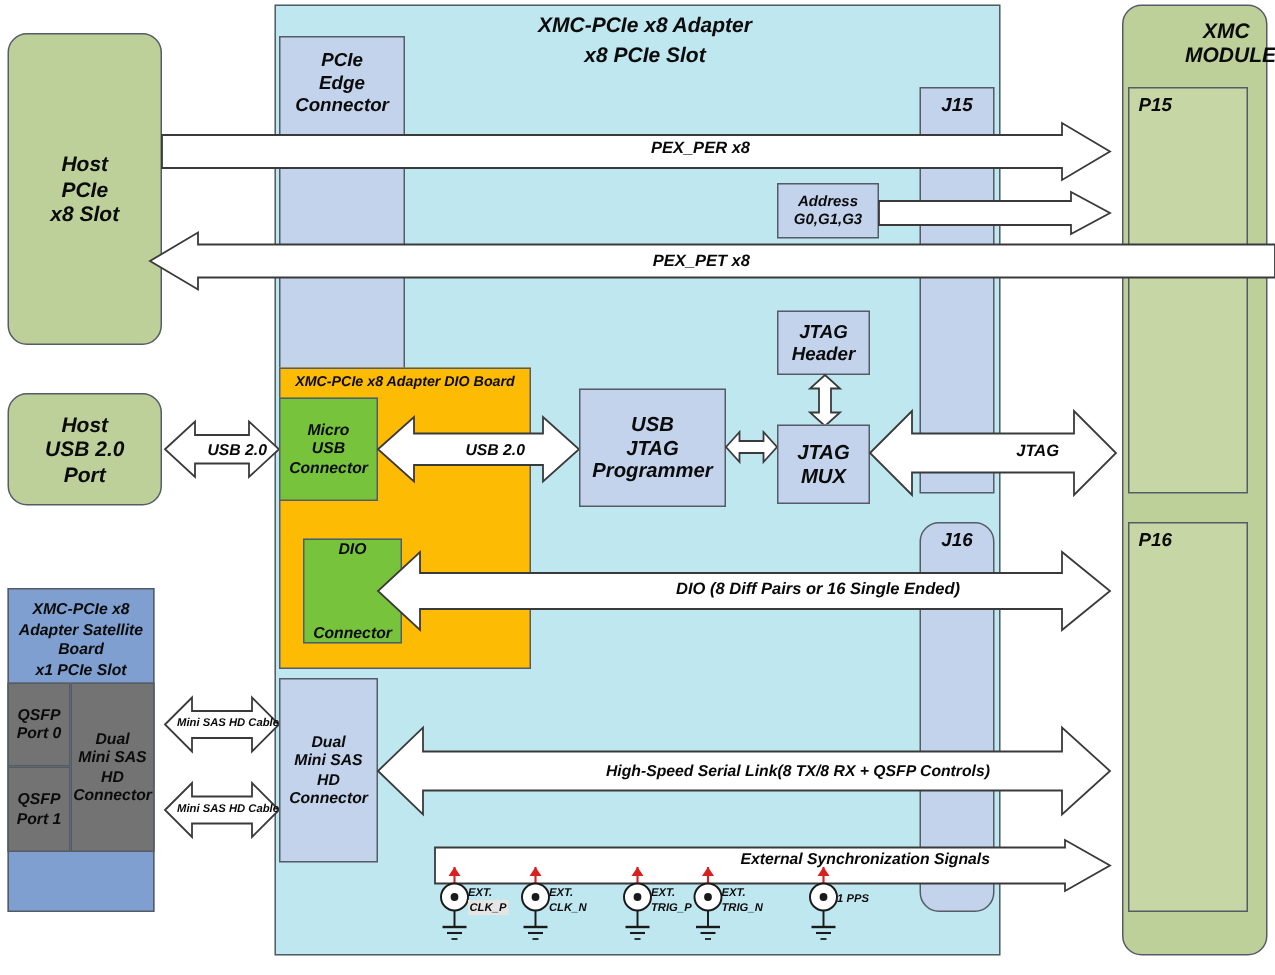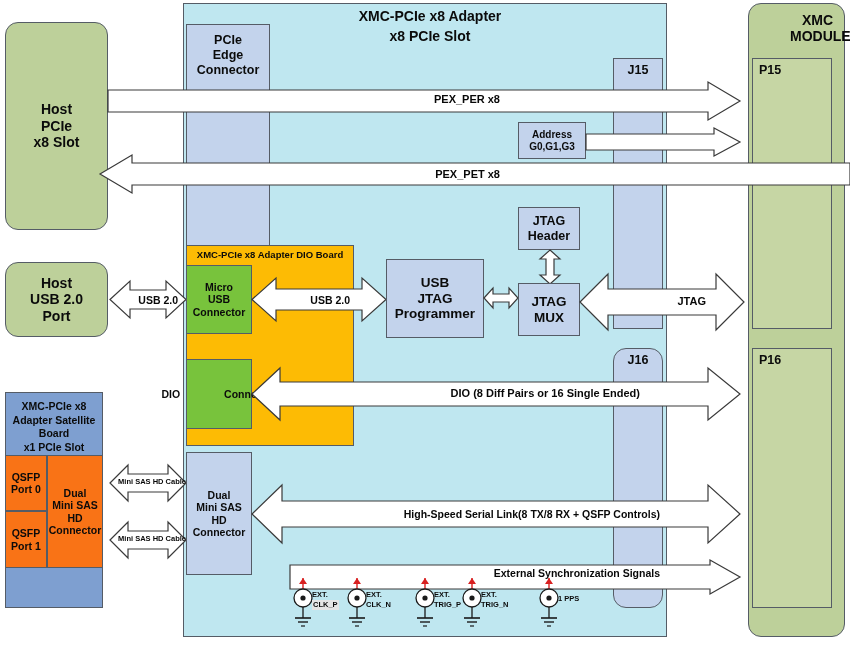--- a/index.html
+++ b/index.html
@@ -2,35 +2,35 @@
 <html><head>
 <meta charset="utf-8">
 <style>
   * { box-sizing: border-box; margin:0; padding:0; }
   html,body {
     width:850px; height:650px;
     background:#ffffff;
     font-family:"Liberation Sans", sans-serif;
     overflow:hidden;
   }
-  #stage { position:relative; width:850px; height:650px; }
+  #stage { position:relative; width:850px; height:650px;font-style:italic; }
 
   .box { position:absolute; border:1px solid #555c66;
          display:flex; align-items:center; justify-content:center;
          text-align:center; font-weight:bold; color:#0b0b0b; line-height:1.18; }
 
   
   .green   { background:#bdd09a;border-radius:13px; }
   .lgreen  { background:#c6d6a4; }
   .adapter { background:#bfe7f0; }
   .conn    { background:#c3d3ec; }
   .orange  { background:#fdbb04; }
   .brightg { background:#78c33c; }
   .satblue { background:#7e9fd0; }
-  .satlite { background:#f97316; }
+  .satlite { background:#737373; }
 
   .lbl { position:absolute; font-weight:bold; color:#0b0b0b; text-align:center; }
 
   
   .barrow { position:absolute; }
   .barrow svg { display:block; overflow:visible; }
   .apath { fill:#ffffff; stroke:#3a3a3a; stroke-width:1.2; stroke-linejoin:miter; }
 
   .sig-label { position:absolute; font-weight:bold; color:#080808;
                white-space:nowrap; text-align:right; }
@@ -129,21 +129,21 @@
 
   <div class="box orange" style="left:186px;top:245px;width:168px;height:201px;"></div>
   <div class="lbl" style="left:186px;top:249px;width:168px;font-size:9.5px;">XMC-PCIe x8 Adapter DIO Board</div>
 
   <div class="box brightg" style="left:186px;top:265px;width:66px;height:69px;flex-direction:column;font-size:10.5px;">
     <span>Micro</span>
     <span>USB</span>
     <span>Connector</span>
   </div>
 
-  <div class="box brightg" style="left:186px;top:359px;width:66px;height:70px;flex-direction:row;font-size:10.5px;gap:44px;">
+  <div class="box brightg" style="left:202px;top:359px;width:66px;height:70px;flex-direction:column;font-size:10.5px;gap:44px;">
     <span>DIO</span>
     <span>Connector</span>
   </div>
 
   <div class="barrow" style="left:252px;top:276px;width:134px;height:47px;">
     <svg width="134" height="47" viewBox="0 0 134 47">
       <path class="apath" d="M0,23.5 L24,2 L24,13 L110,13 L110,2 L134,23.5 L110,45 L110,34 L24,34 L24,45 Z"></path>
     </svg>
   </div>
   <div class="sig-label" style="left:288px;top:294px;width:62px;font-size:10.5px;">USB 2.0</div>

